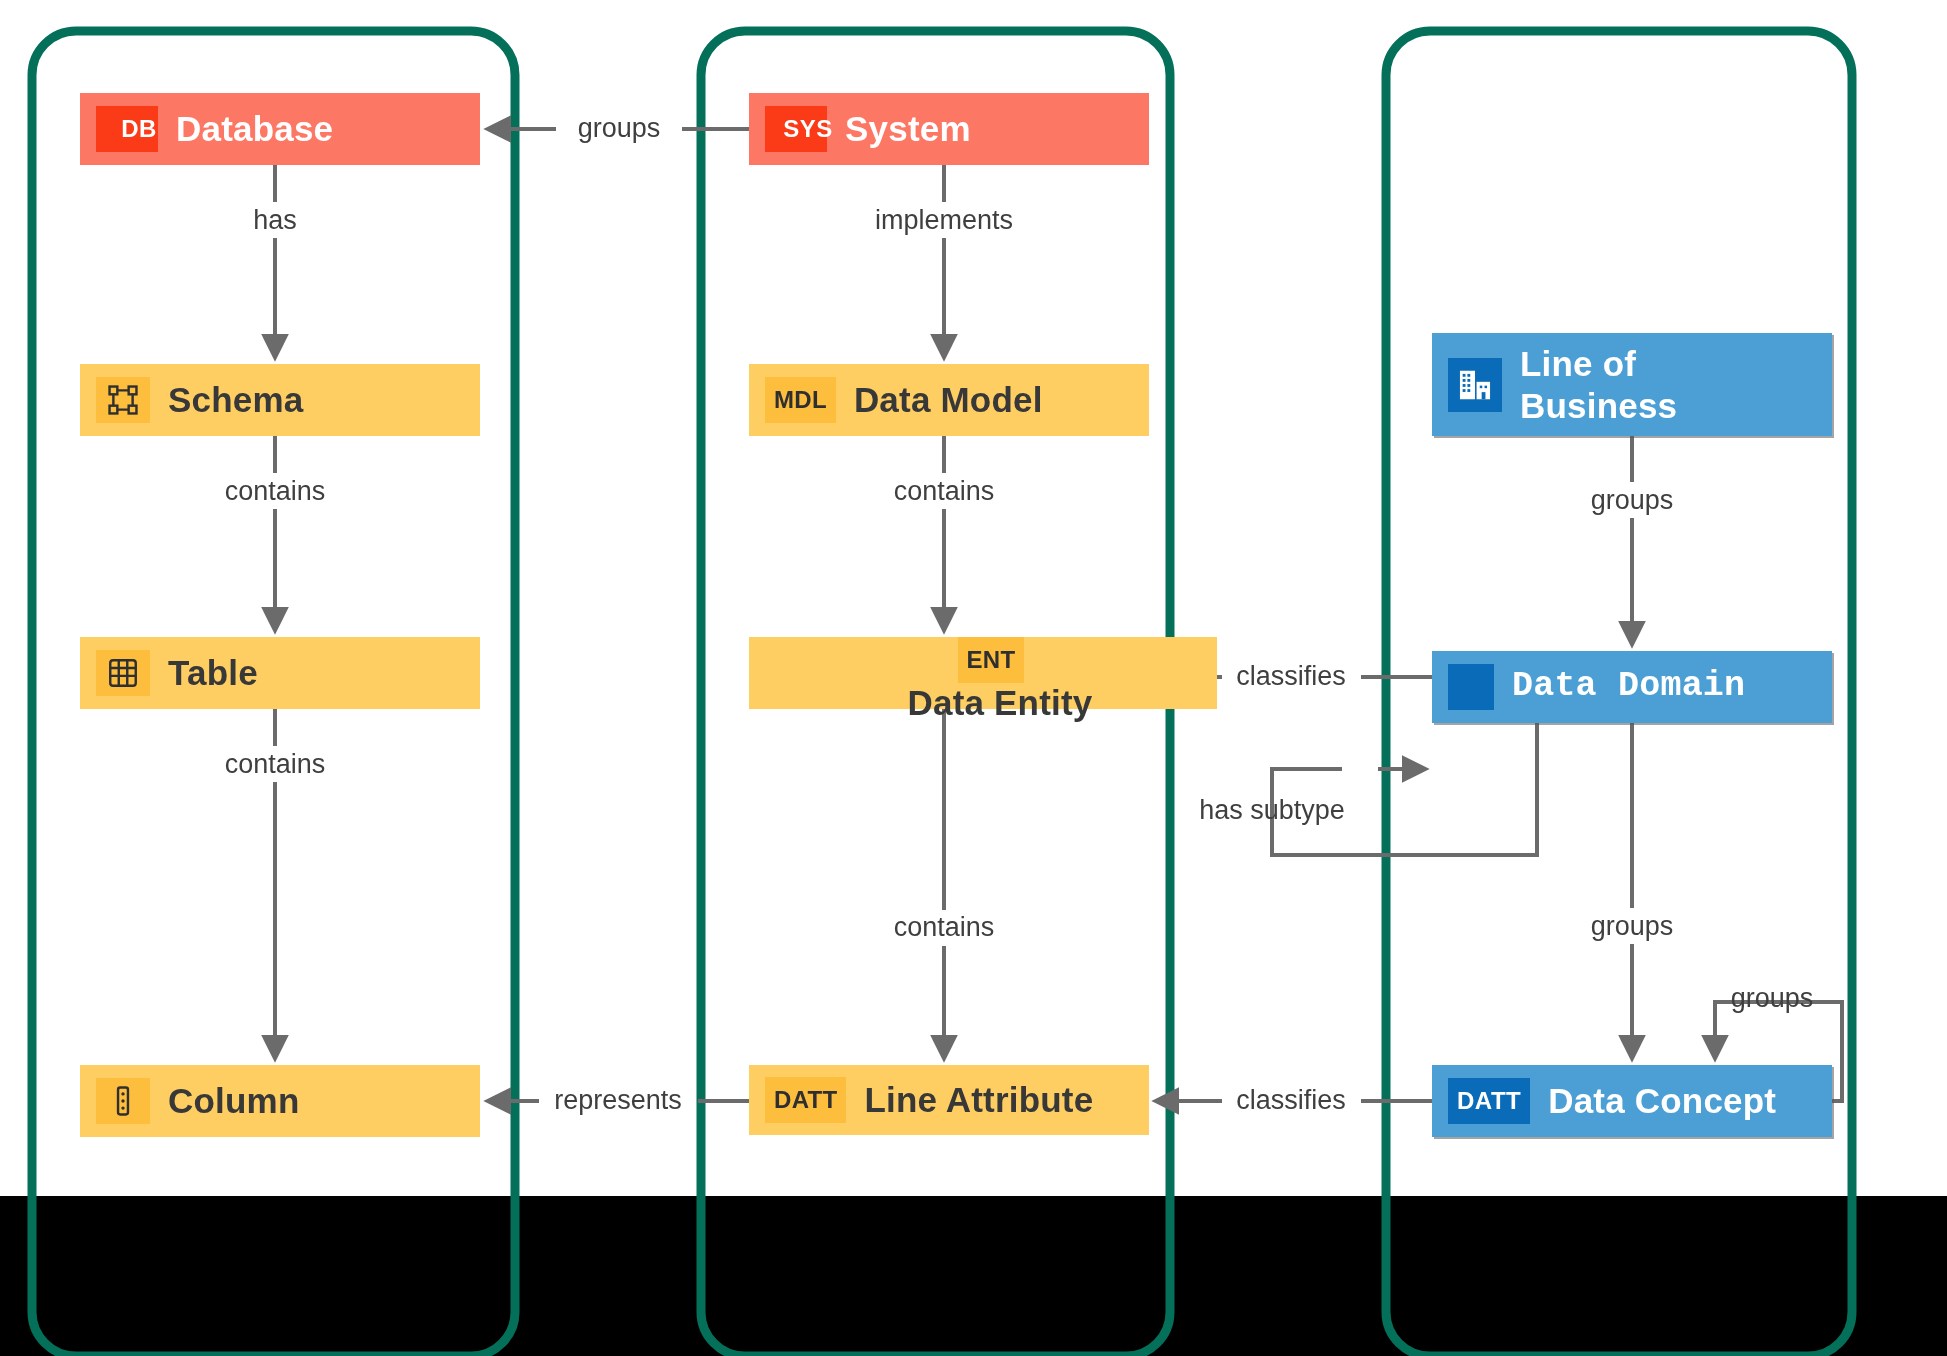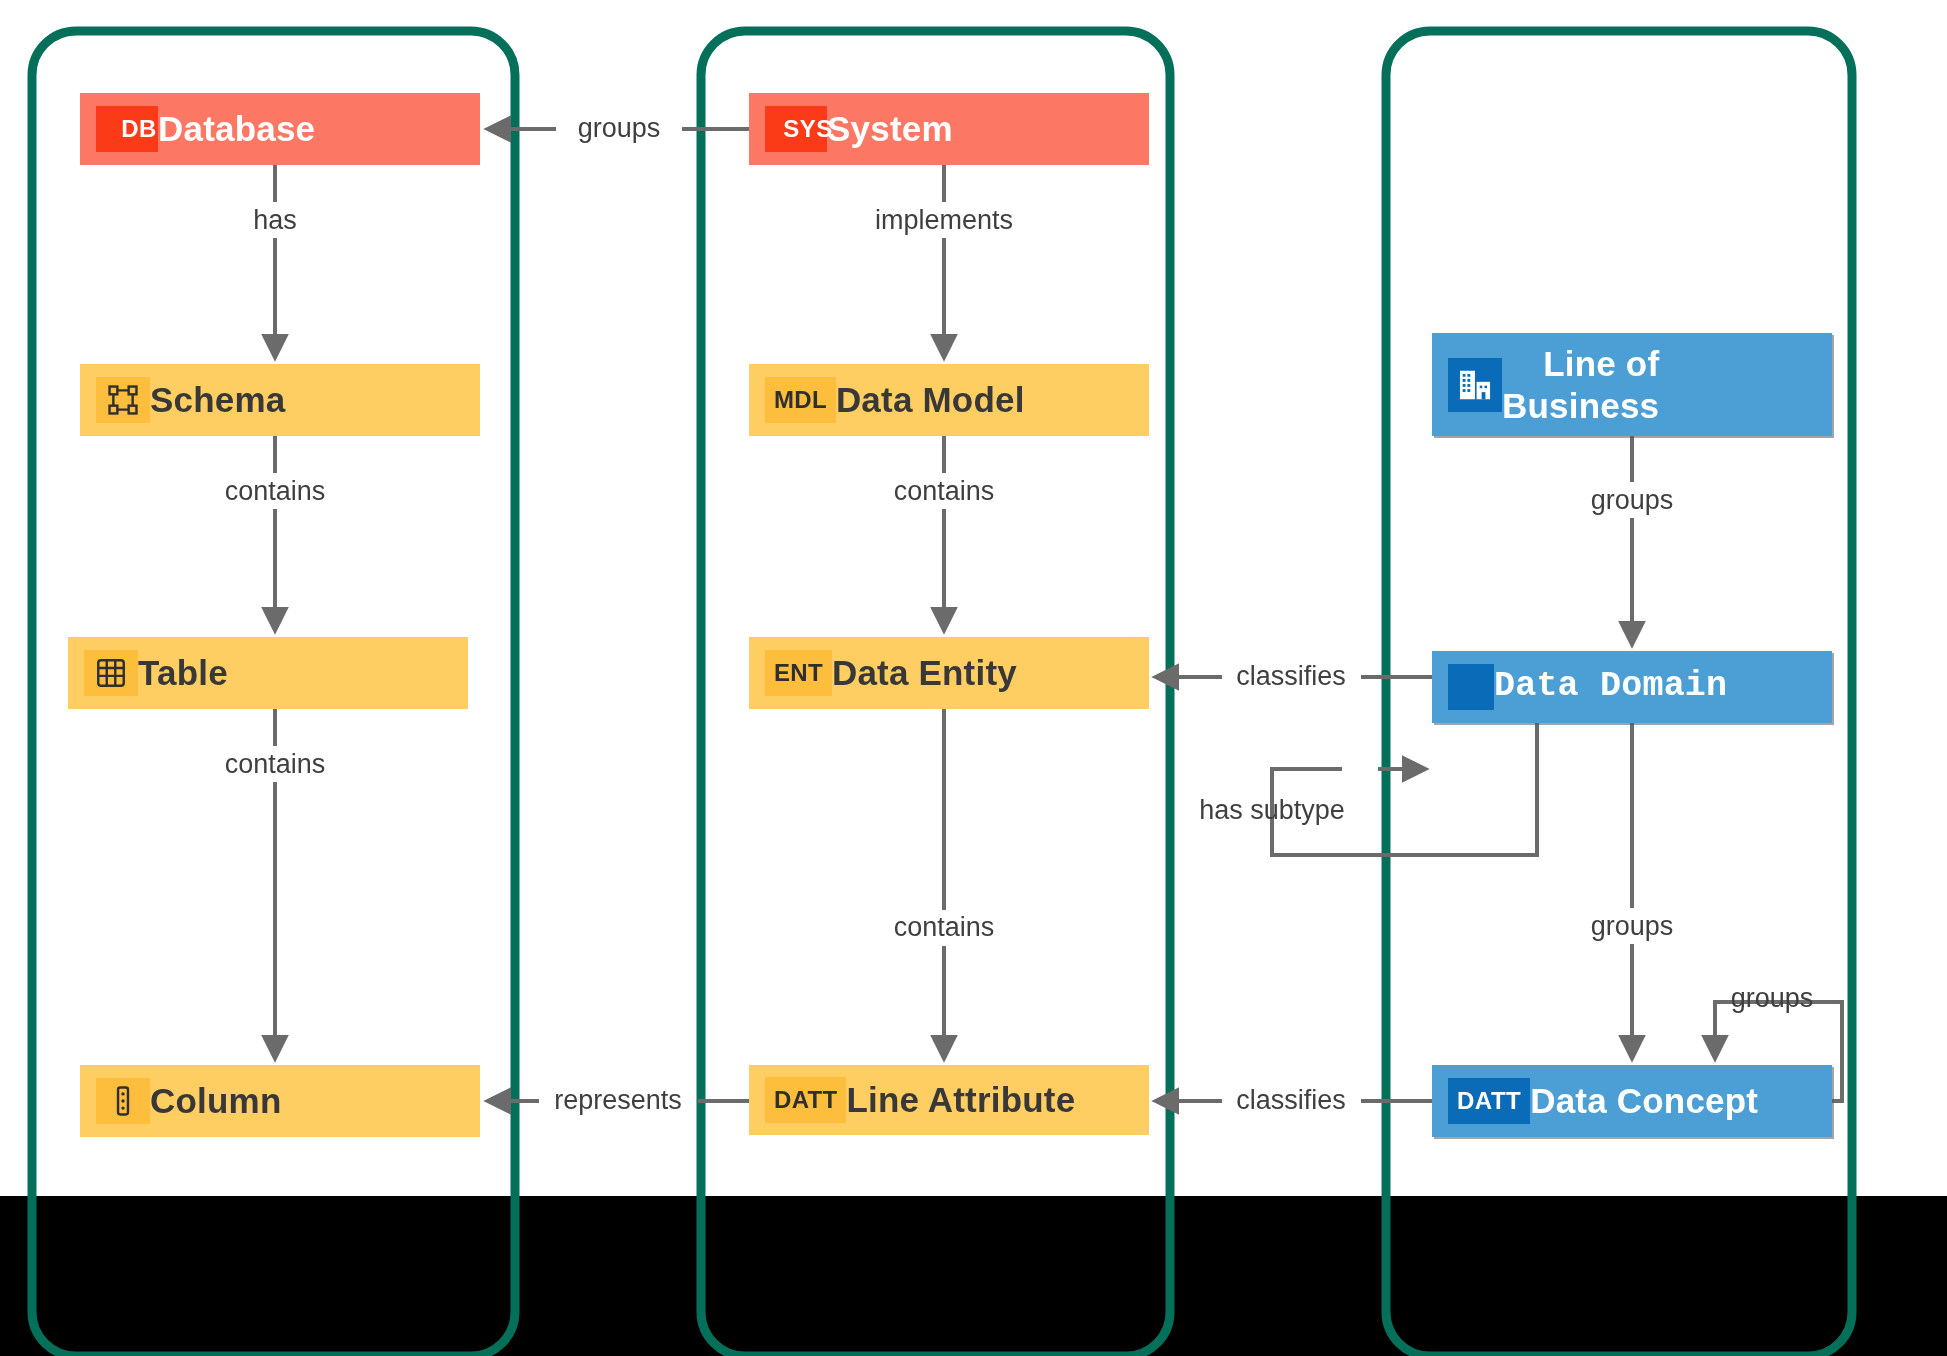--- a/index.html
+++ b/index.html
@@ -52,23 +52,23 @@
   }
   .node .badge {
     display: inline-flex;
     align-items: center;
     justify-content: center;
     font-weight: bold;
     box-sizing: border-box;
     flex: none;
   }
   .node .nlabel {
+    margin-left: 18px;
     white-space: pre-line;
     line-height: 1.14;
-    text-align: right;
   }
   
   .n-red {
     background: #fc7764;
     color: #ffffff;
     font-size: 35px;
   }
   .n-red .badge {
     background: #fb3a18;
     color: #ffffff;
@@ -237,21 +237,21 @@
         <rect x="2.5" y="2.5" width="5.5" height="5.5"></rect>
         <rect x="16" y="2.5" width="5.5" height="5.5"></rect>
         <rect x="2.5" y="16" width="5.5" height="5.5"></rect>
         <rect x="16" y="16" width="5.5" height="5.5"></rect>
         <path d="M8 5.2 H16 M5.2 8 V16 M18.8 8 V16 M8 18.8 H16"></path>
       </svg>
     </span>
     <span class="nlabel">Schema</span>
   </div>
 
-  <div class="node n-yellow" style="left:68px; top:637px; width:400px; height:72px;">
+  <div class="node n-yellow" style="left:80px; top:637px; width:400px; height:72px;">
     <span class="badge icon-badge">
       <svg width="34" height="34" viewBox="0 0 24 24" fill="none" stroke="#2f2f2f" stroke-width="1.7">
         <rect x="3" y="3" width="18" height="18" rx="2"></rect>
         <path d="M3 8.5 H21 M3 14 H21 M9 3 V21 M15 3 V21"></path>
       </svg>
     </span>
     <span class="nlabel">Table</span>
   </div>
 
   <div class="node n-yellow" style="left:80px; top:1065px; width:400px; height:72px;">
@@ -269,21 +269,21 @@
   <div class="node n-red" style="left:749px; top:93px; width:400px; height:72px;">
     <span class="badge">SYS</span>
     <span class="nlabel">System</span>
   </div>
 
   <div class="node n-yellow" style="left:749px; top:364px; width:400px; height:72px;">
     <span class="badge">MDL</span>
     <span class="nlabel">Data Model</span>
   </div>
 
-  <div class="node n-yellow" style="left:749px; top:637px; width:400px; height:72px;">
+  <div class="node n-yellow" style="left:749px; top:637px; width:468px; height:72px;flex-direction:column;">
     <span class="badge">ENT</span>
     <span class="nlabel">Data Entity</span>
   </div>
 
   <div class="node n-yellow" style="left:749px; top:1065px; width:400px; height:70px;">
     <span class="badge">DATT</span>
     <span class="nlabel">Line Attribute</span>
   </div>
 
   <div class="node n-blue n-tall" style="left:1432px; top:333px; width:400px; height:103px;">

